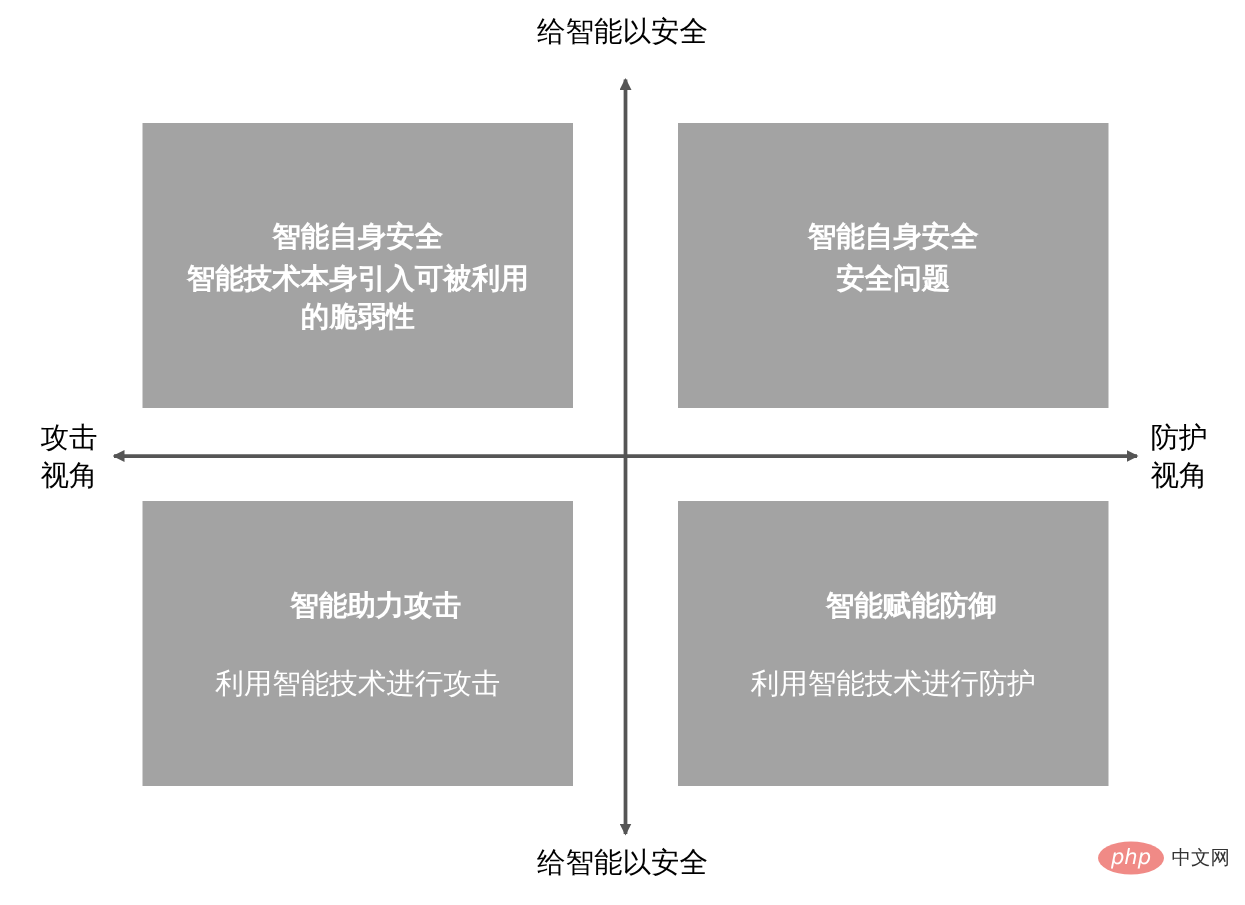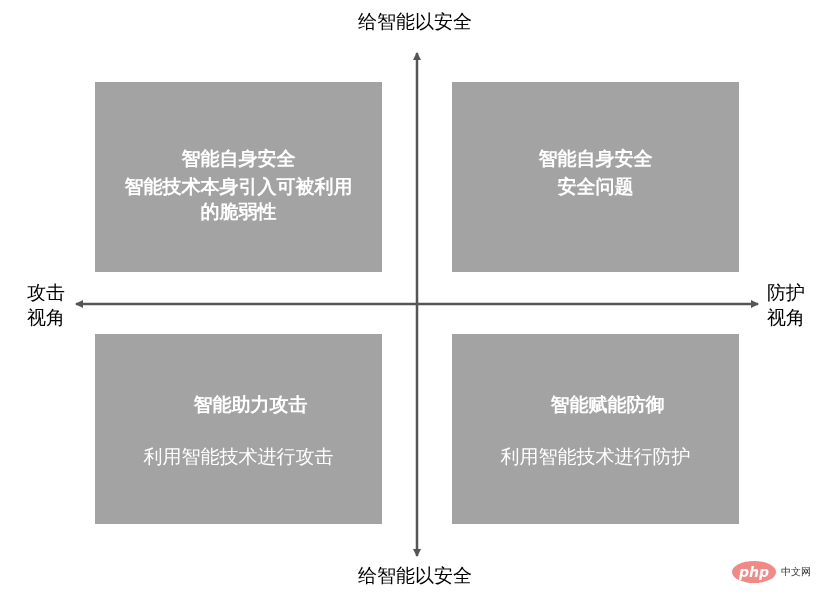--- a/index.html
+++ b/index.html
@@ -19,23 +19,23 @@
     .q-tl { left: 95px; top: 82px; }
     .q-tr { left: 452px; top: 82px; }
     .q-bl { left: 95px; top: 334px; }
     .q-br { left: 452px; top: 334px; }
     .q-top .box-title { top: 44px; margin-top: 20px; }
     .q-top .box-desc { top: 92px; font-weight: bold; }
     .q-bot .box-title { top: 58px; margin-left: 12px; }
     .q-bot .box-desc { top: 110px; }
     .watermark { position: absolute; left: 732px; top: 561px; display: flex; align-items: center; }
     .wm-logo { width: 44px; height: 22px; border-radius: 50%; background: #f08a86;
-               color: #fff; font-size: 14px; font-style: italic; font-weight: bold;
+               color: #fff; font-size: 14px; font-style: italic; font-weight: normal;
                display: flex; align-items: center; justify-content: center; }
-    .wm-text { margin-left: 5px; font-size: 10px; color: #333; }
+    .wm-text { margin-left: 5px; font-size: 13px; color: #333; }
   </style>
 </head>
 <body>
 
 <svg class="axes" width="830" height="603">
   <defs>
     <marker id="arrow" markerWidth="8" markerHeight="8" refX="7" refY="4" orient="auto" markerUnits="userSpaceOnUse">
       <path d="M0,0 L8,4 L0,8 Z" fill="#555555"></path>
     </marker>
   </defs>

